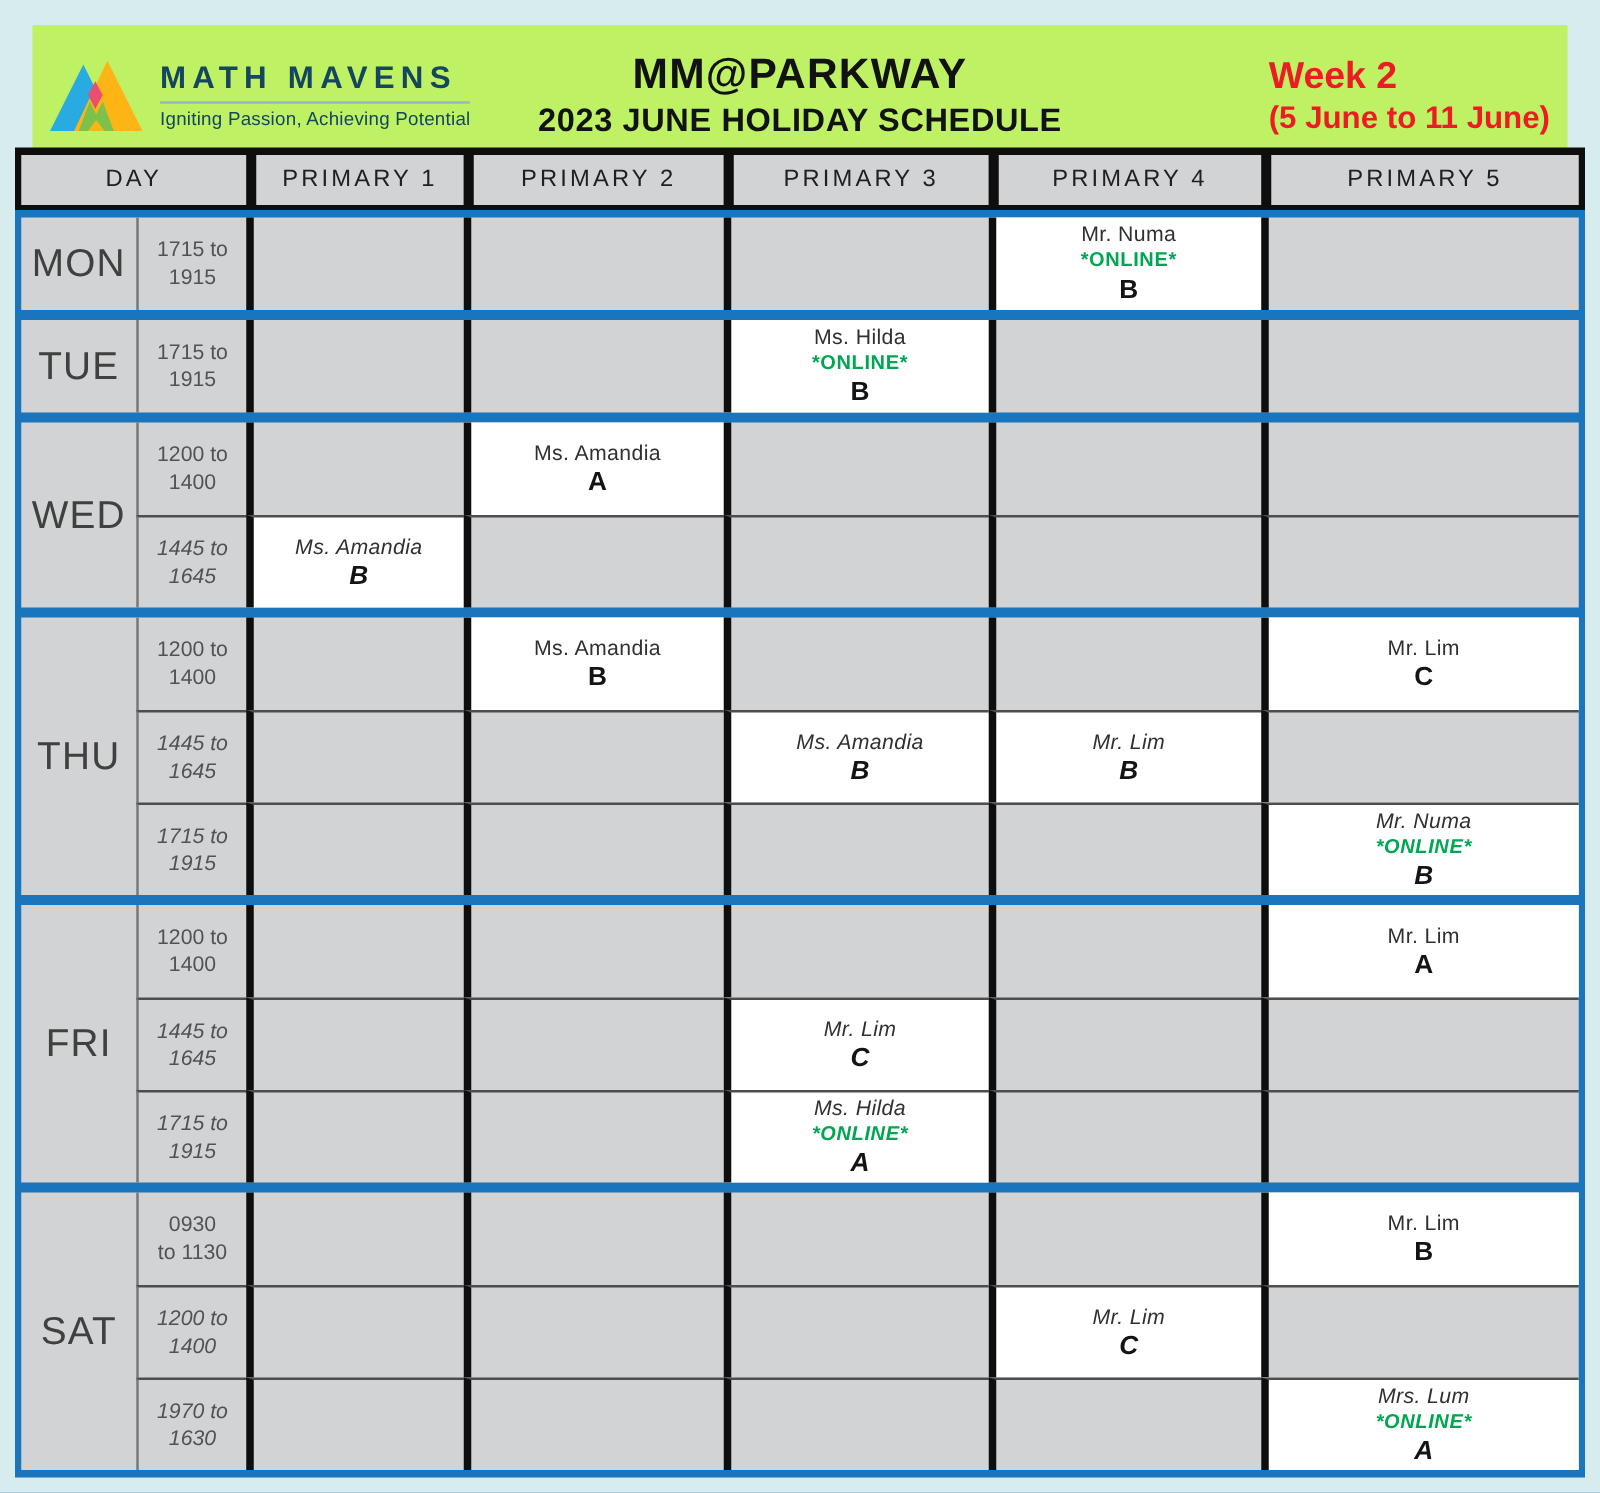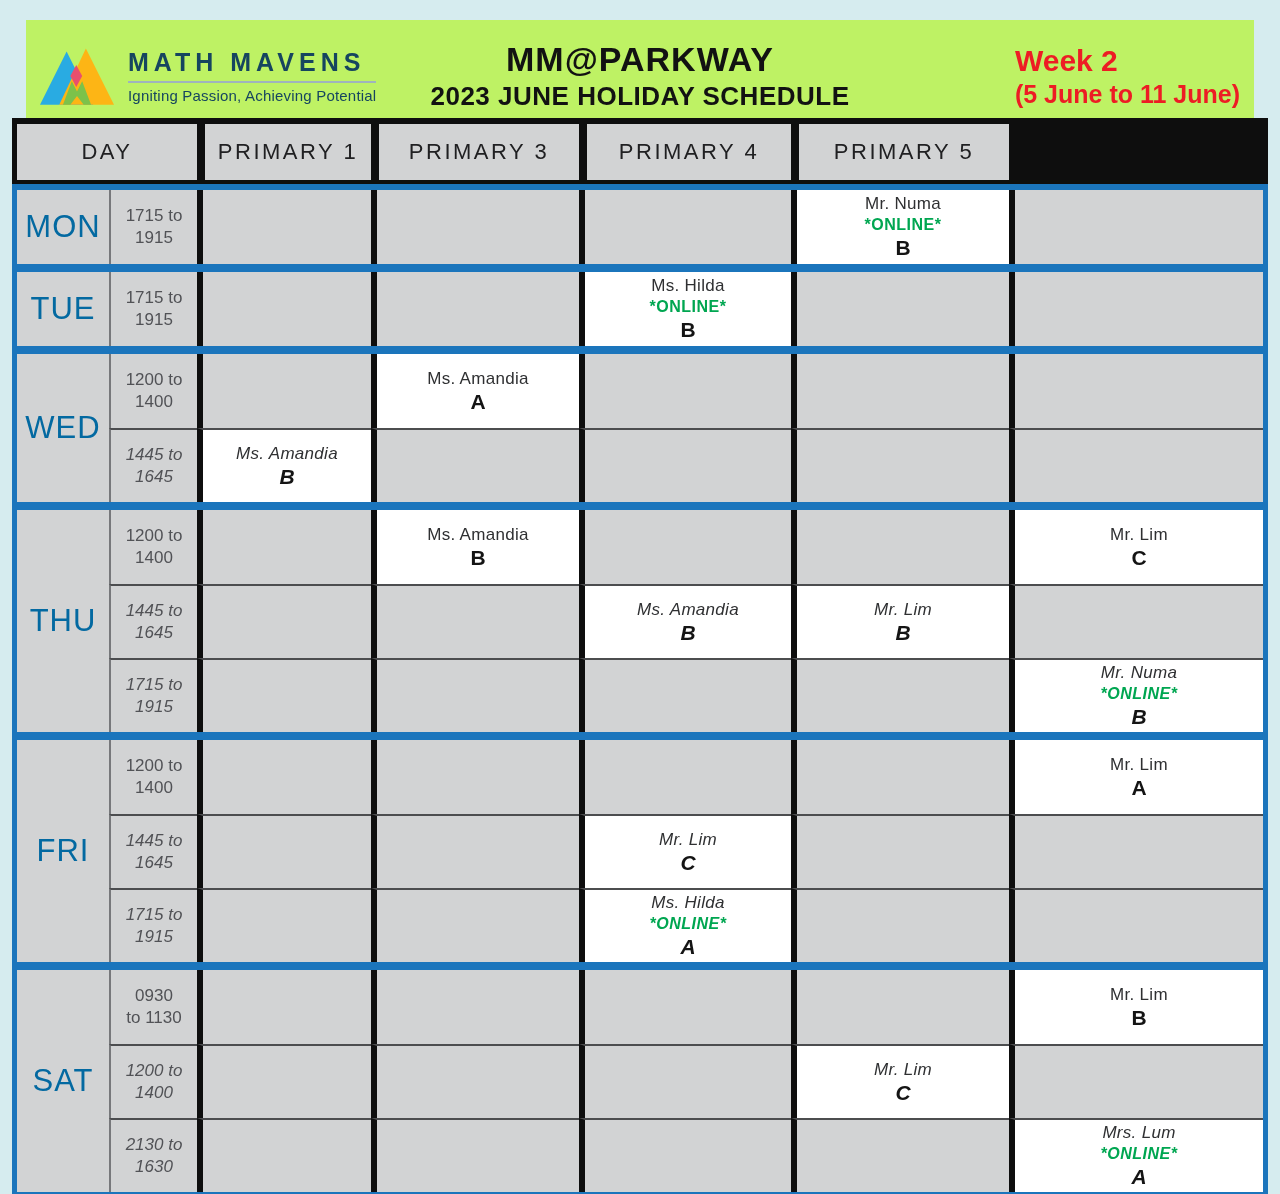--- a/index.html
+++ b/index.html
@@ -38,29 +38,29 @@
 
   .week-block{text-align:left;line-height:1.2;}
   .week1{font-size:30px;font-weight:bold;color:var(--week-red);}
   .week2{font-size:25px;font-weight:bold;color:var(--week-red);}
 
   
   .table{position:absolute;left:12px;right:12px;top:118px;}
 
   .thead{background:var(--line-black);padding:6px 5px 4px 5px;display:grid;
     grid-template-columns:180px 174px 208px 212px 218px 254px;}
-  .th{height:56px;background:var(--cell-gray);display:flex;align-items:center;justify-content:center;
-    font-size:22px;letter-spacing:2.5px;color:#202022;}
+  .th{height:40px;background:var(--cell-gray);display:flex;align-items:center;justify-content:center;
+    font-size:19px;letter-spacing:2.5px;color:#202022;}
   .th + .th{border-left:8px solid var(--line-black);}
 
   .tbody{background:var(--band-blue);padding:6px 5px;display:flex;flex-direction:column;gap:8px;}
 
   .day-block{display:grid;grid-template-columns:92px 88px 174px 208px 212px 218px 254px;background:var(--cell-gray);}
   .day-cell{grid-column:1;display:flex;align-items:center;justify-content:center;
-    font-size:31px;letter-spacing:1px;color:#0369a1;}
+    font-size:31px;letter-spacing:1px;color:#404040;}
   .time-cell{grid-column:2;border-left:2px solid var(--daytime-sep);display:flex;flex-direction:column;
     align-items:center;justify-content:center;font-size:17px;line-height:1.3;color:#515256;text-align:center;}
   .p-cell{border-left:6px solid var(--line-black);}
   .row-sep{border-top:2px solid var(--row-sep);font-style:italic;}
   .occupied{background:#ffffff;display:flex;flex-direction:column;align-items:center;justify-content:center;padding:2px 0;}
   .t-name{font-size:17px;color:#2f3032;letter-spacing:0.3px;line-height:1.25;}
   .t-online{font-size:16px;font-weight:bold;color:var(--online-green);letter-spacing:0.5px;line-height:1.3;}
   .t-class{font-size:21px;font-weight:bold;color:#141414;line-height:1.2;}
 </style>
 </head>
@@ -92,20 +92,21 @@
     <div class="week-block">
       <div class="week1">Week 2</div>
       <div class="week2">(5 June to 11 June)</div>
     </div>
   </div>
 
   <div class="table">
     <div class="thead">
       <div class="th">DAY</div>
       <div class="th">PRIMARY 1</div>
+      <div class="th">PRIMARY 2</div>
       <div class="th">PRIMARY 3</div>
       <div class="th">PRIMARY 4</div>
       <div class="th">PRIMARY 5</div>
     </div>
     <div class="tbody" id="schedule-body">
         <div class="day-block" style="grid-template-rows: repeat(1, 74px);">
           <div class="day-cell" style="grid-row: 1 / span 1;">MON</div>
           <div class="time-cell" style="grid-row: 1;">
             <div>1715 to</div>
             <div>1915</div>
@@ -269,21 +270,21 @@
           </div>
           <div class="p-cell row-sep" style="grid-area: 2 / 3;"></div>
           <div class="p-cell row-sep" style="grid-area: 2 / 4;"></div>
           <div class="p-cell row-sep" style="grid-area: 2 / 5;"></div>
           <div class="p-cell row-sep occupied" style="grid-area: 2 / 6;">
             <div class="t-name">Mr. Lim</div>
             <div class="t-class">C</div>
           </div>
           <div class="p-cell row-sep" style="grid-area: 2 / 7;"></div>
           <div class="time-cell row-sep" style="grid-row: 3;">
-            <div>2130 to</div>
+            <div>1970 to</div>
             <div>1630</div>
           </div>
           <div class="p-cell row-sep" style="grid-area: 3 / 3;"></div>
           <div class="p-cell row-sep" style="grid-area: 3 / 4;"></div>
           <div class="p-cell row-sep" style="grid-area: 3 / 5;"></div>
           <div class="p-cell row-sep" style="grid-area: 3 / 6;"></div>
           <div class="p-cell row-sep occupied" style="grid-area: 3 / 7;">
             <div class="t-name">Mrs. Lum</div>
             <div class="t-online">*ONLINE*</div>
             <div class="t-class">A</div>

